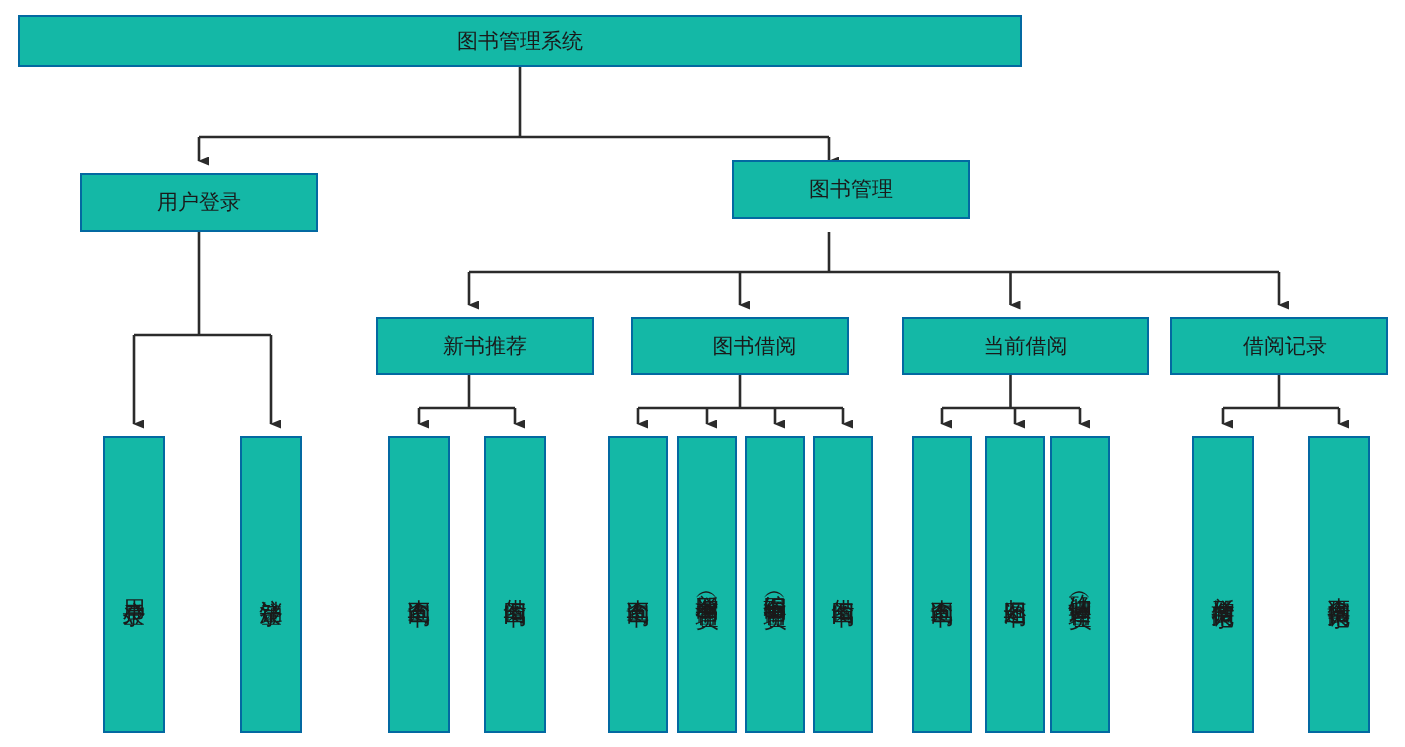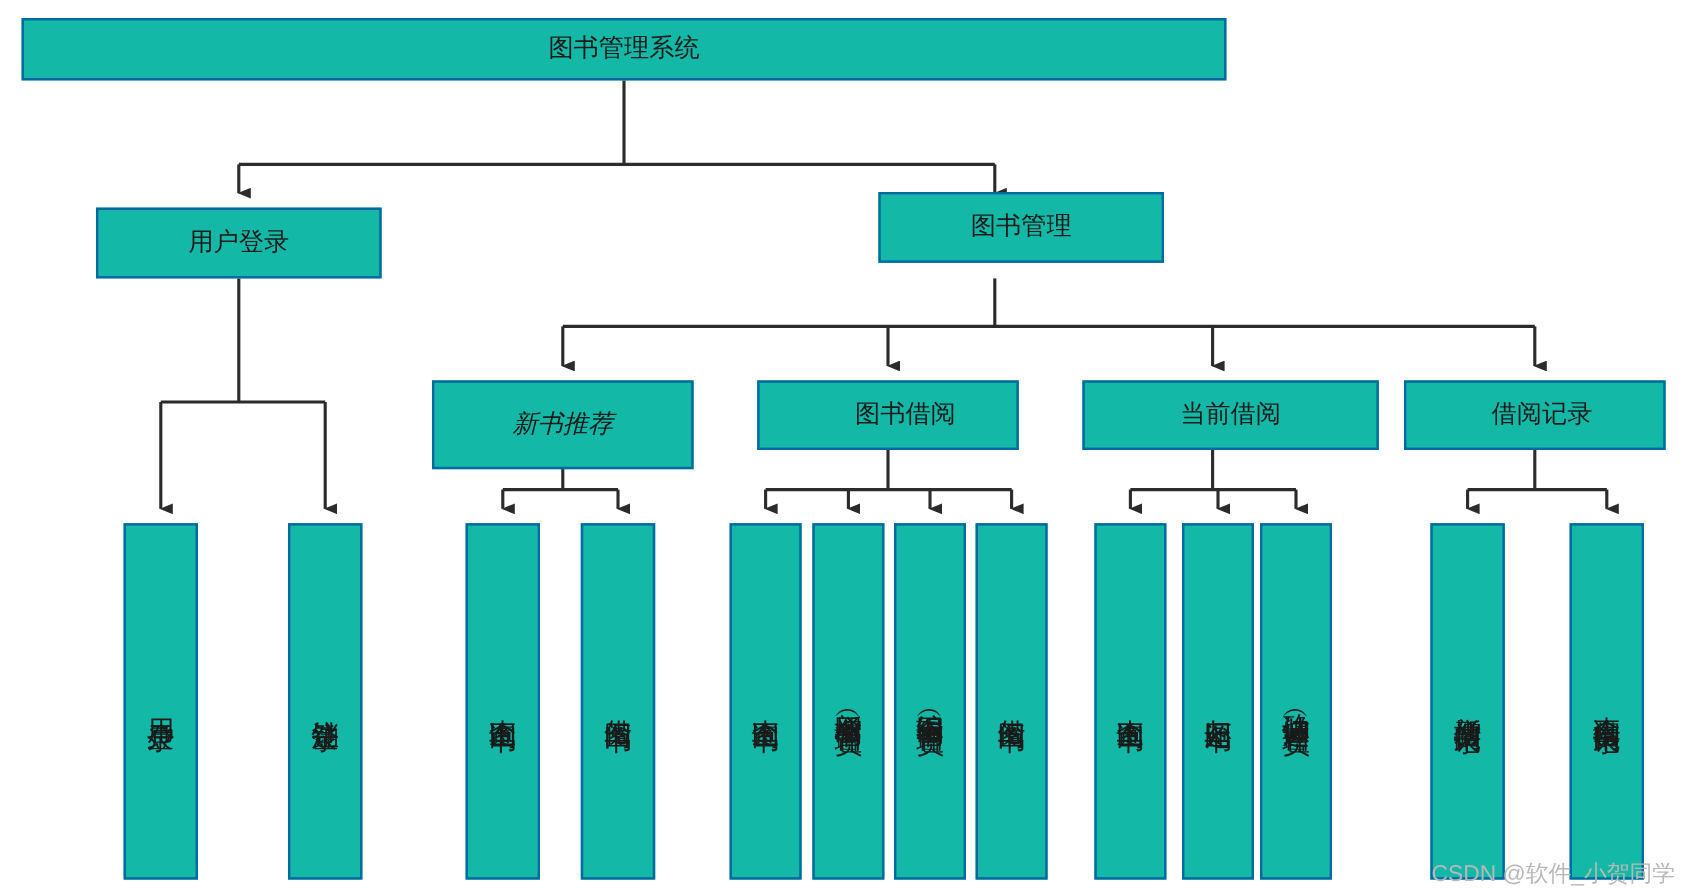--- a/index.html
+++ b/index.html
@@ -114,21 +114,21 @@
   <div id="node-layer">
       <div class="node horizontal root" style="left: 18px; top: 15px; width: 1004px; height: 52px;">
         <span class="node-label">图书管理系统</span>
       </div>
       <div class="node horizontal" style="left: 80px; top: 173px; width: 238px; height: 59px;">
         <span class="node-label">用户登录</span>
       </div>
       <div class="node horizontal" style="left: 710px; top: 160px; width: 238px; height: 59px; margin-left: 22px;">
         <span class="node-label">图书管理</span>
       </div>
-      <div class="node horizontal" style="left: 360px; top: 317px; width: 218px; height: 74px; font-style: italic;">
+      <div class="node horizontal" style="left: 376px; top: 317px; width: 218px; height: 58px;">
         <span class="node-label">新书推荐</span>
       </div>
       <div class="node horizontal" style="left: 631px; top: 317px; width: 218px; height: 58px; padding-left: 29px;">
         <span class="node-label">图书借阅</span>
       </div>
       <div class="node horizontal" style="left: 902px; top: 317px; width: 247px; height: 58px;">
         <span class="node-label">当前借阅</span>
       </div>
       <div class="node horizontal" style="left: 1170px; top: 317px; width: 218px; height: 58px; padding-left: 12px;">
         <span class="node-label">借阅记录</span>
@@ -167,15 +167,14 @@
         <span class="node-label">确认归还（管理员）</span>
       </div>
       <div class="node vertical" style="left: 1192px; top: 436px; width: 62px; height: 297px;">
         <span class="node-label">新增借阅记录</span>
       </div>
       <div class="node vertical" style="left: 1308px; top: 436px; width: 62px; height: 297px;">
         <span class="node-label">查询借阅记录</span>
       </div>
     </div>
 
-  <div class="watermark" style="left: 1193px; top: 715px; color: rgb(184, 184, 184);">CSDN @软件_小贺同学</div>
 
 </div>
 
 </body></html>

